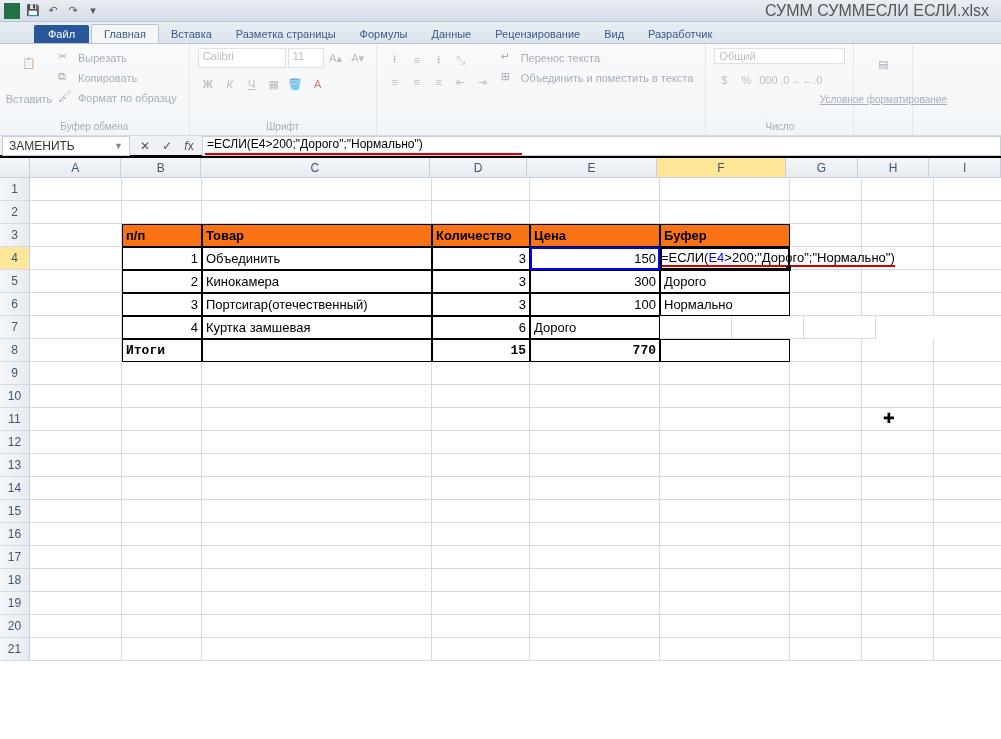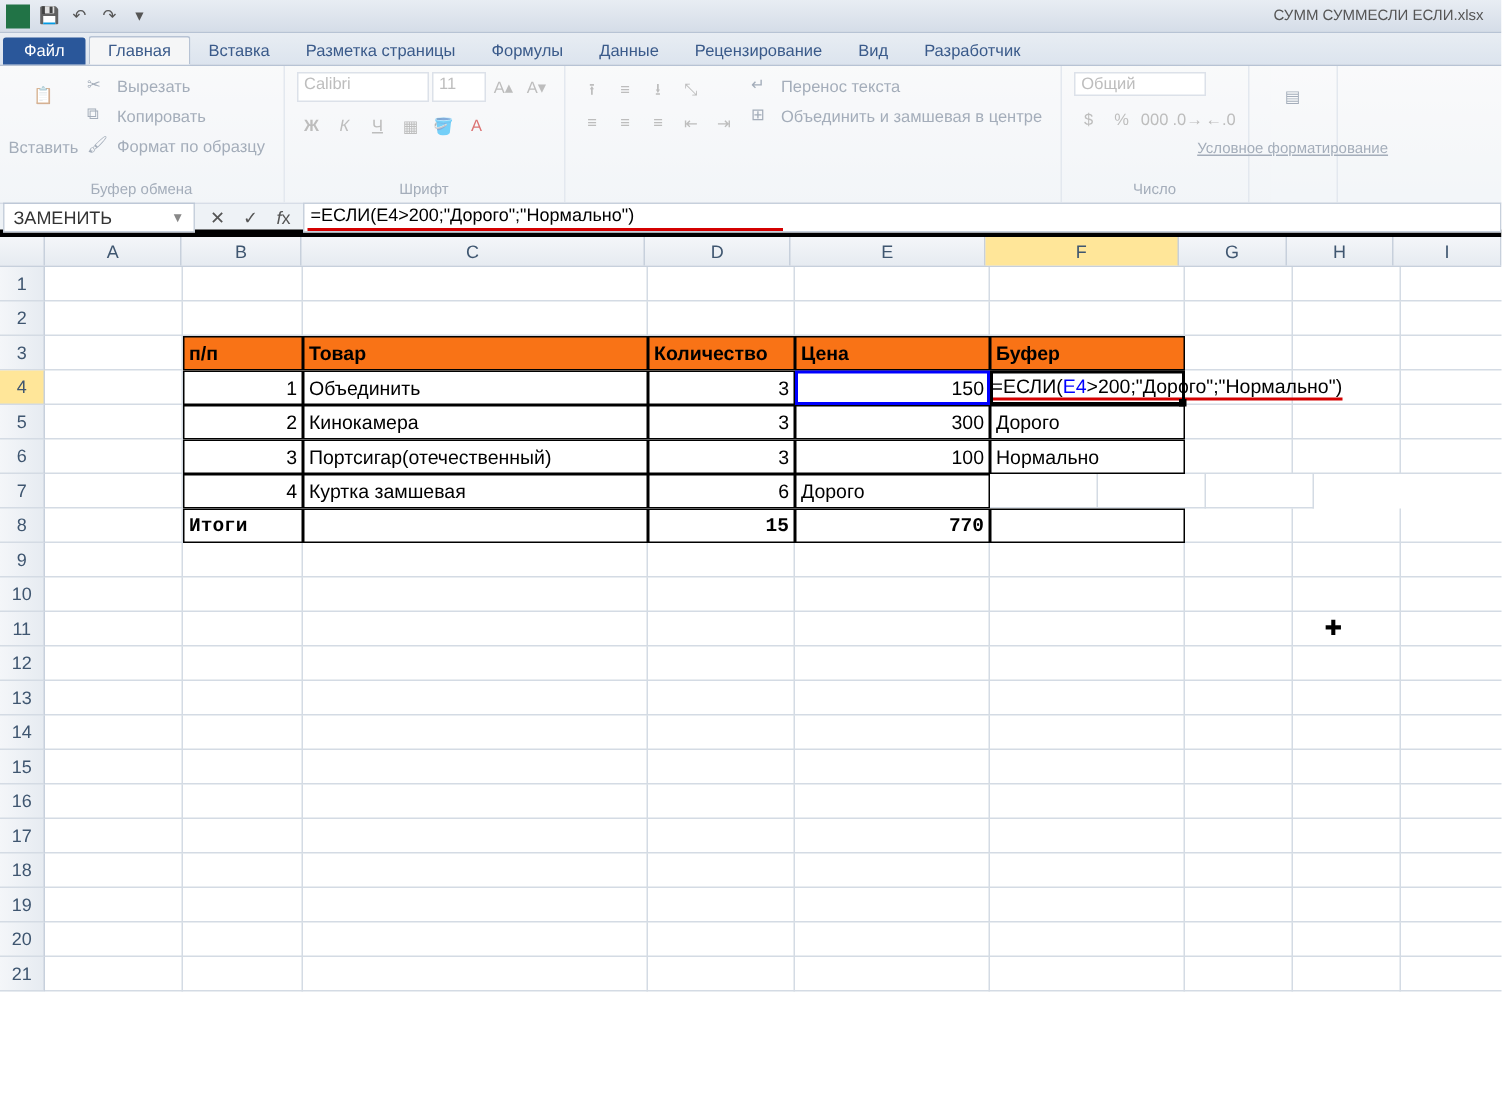--- a/index.html
+++ b/index.html
@@ -3,50 +3,50 @@
 <meta charset="utf-8">
 <style>
 * { box-sizing: border-box; margin: 0; padding: 0; font-family: 'Segoe UI', Tahoma, sans-serif; }
 body { background: #fff; overflow: hidden; width: 1001px; height: 739px; position: relative; }
 
 
 .titlebar { height: 22px; background: linear-gradient(#e8edf3, #d5dde8); display: flex; align-items: center; padding: 0 4px; border-bottom: 1px solid #b7c3d4; }
 .titlebar-icon { width: 16px; height: 16px; background: #217346; display: inline-block; margin-right: 4px; }
 .qat { display: flex; gap: 2px; align-items: center; }
 .qat-btn { width: 18px; height: 18px; display: flex; align-items: center; justify-content: center; font-size: 11px; color: #555; }
-.title-text { margin-left: auto; font-size: 10px; color: #555; padding-right: 8px; }
+.title-text { margin-left: auto; font-size: 16px; color: #555; padding-right: 8px; }
 
 
 .ribbon-tabs { height: 22px; background: linear-gradient(#e8edf3, #dce4ee); display: flex; align-items: flex-end; padding-left: 2px; border-bottom: 1px solid #b7c3d4; }
 .tab { padding: 3px 12px; font-size: 11px; color: #3a5a8a; cursor: pointer; }
-.tab.file { background: #2a579a; color: #fff; border-radius: 2px 2px 0 0; margin-right: 2px; padding: 3px 14px; }
+.tab.file { background: #2a579a; color: #fff; border-radius: 2px 2px 0 0; margin-right: 2px; padding: 3px 14px; margin-left: 32px; }
 .tab.active { background: #f5f6f7; border: 1px solid #b7c3d4; border-bottom: none; border-radius: 2px 2px 0 0; }
 
 
 .ribbon { height: 92px; background: linear-gradient(#f5f6f7, #e9eef4); border-bottom: 1px solid #b7c3d4; display: flex; }
 .ribbon-group { border-right: 1px solid #cdd6e2; padding: 4px 8px 1px; display: flex; flex-direction: column; }
 .ribbon-group-content { flex: 1; display: flex; align-items: flex-start; gap: 4px; }
 .ribbon-group-label { font-size: 10px; color: #5a6b82; text-align: center; padding: 2px 0; }
 .rbtn { display: flex; align-items: center; gap: 4px; font-size: 11px; color: #5a6b82; padding: 2px 4px; white-space: nowrap; }
 .rbtn-lg { flex-direction: column; width: 42px; text-align: center; justify-content: center; height: 66px; }
 .ricon { width: 16px; height: 16px; display: inline-block; }
 .ricon-lg { width: 32px; height: 32px; }
 .font-select { font-size: 11px; border: 1px solid #c0cad8; background: #fff; padding: 1px 4px; color: #888; }
 .font-select.name { width: 88px; }
 .font-select.size { width: 36px; }
 .btn-row { display: flex; gap: 2px; margin-top: 2px; }
 .sq-btn { width: 20px; height: 20px; border: 1px solid transparent; display: flex; align-items: center; justify-content: center; font-size: 11px; color: #888; }
 .sq-btn.bold { font-weight: bold; }
 .sq-btn.italic { font-style: italic; }
 .sq-btn.underline { text-decoration: underline; }
-.num-select { font-size: 11px; border: 1px solid #c0cad8; background: #fff; padding: 1px 4px; width: 88px; color: #888; }
+.num-select { font-size: 11px; border: 1px solid #c0cad8; background: #fff; padding: 1px 4px; width: 131px; color: #888; }
 .disabled { opacity: 0.55; }
 
 
-.formula-row { height: 22px; background: #eef2f6; border-bottom: 5px solid #000000; display: flex; align-items: center; }
+.formula-row { height: 22px; background: #eef2f6; border-bottom: 3px solid #000000; display: flex; align-items: center; }
 .name-box { width: 128px; height: 20px; border: 1px solid #c7d0dc; background: #fff; font-size: 12px; padding: 0 6px; display: flex; align-items: center; justify-content: space-between; margin: 0 2px; }
 .name-box-text { color: #333; }
 .name-box-arrow { font-size: 9px; color: #888; }
 .fbar-btns { display: flex; gap: 0; padding: 0 2px; }
 .fbar-btn { width: 22px; height: 20px; display: flex; align-items: center; justify-content: center; font-size: 12px; color: #555; }
 .formula-input { flex: 1; height: 20px; border: 1px solid #c7d0dc; background: #fff; font-size: 12px; padding: 0 4px; position: relative; }
 .formula-input .underline-red { position: absolute; left: 2px; right: 60%; bottom: 0; height: 2px; background: #d40000; }
 
 
 .col-headers { height: 20px; display: flex; background: linear-gradient(#f4f6f9,#e6ebf1); border-bottom: 1px solid #c7d0dc; }
@@ -173,21 +173,21 @@
           <div class="sq-btn">⇥</div>
         </div>
       </div>
       <div>
         <div class="rbtn">
             <span class="ricon">↵</span>
             <span>Перенос текста</span>
           </div>
         <div class="rbtn">
             <span class="ricon">⊞</span>
-            <span>Объединить и замшевая в центре </span>
+            <span>Объединить и поместить в текста </span>
           </div>
       </div>
     </div>
   </div>
 
   <div class="ribbon-group">
     <div class="ribbon-group-content" style="flex-direction:column;">
       <div class="num-select">Общий</div>
       <div class="btn-row">
         <div class="sq-btn">$</div>

